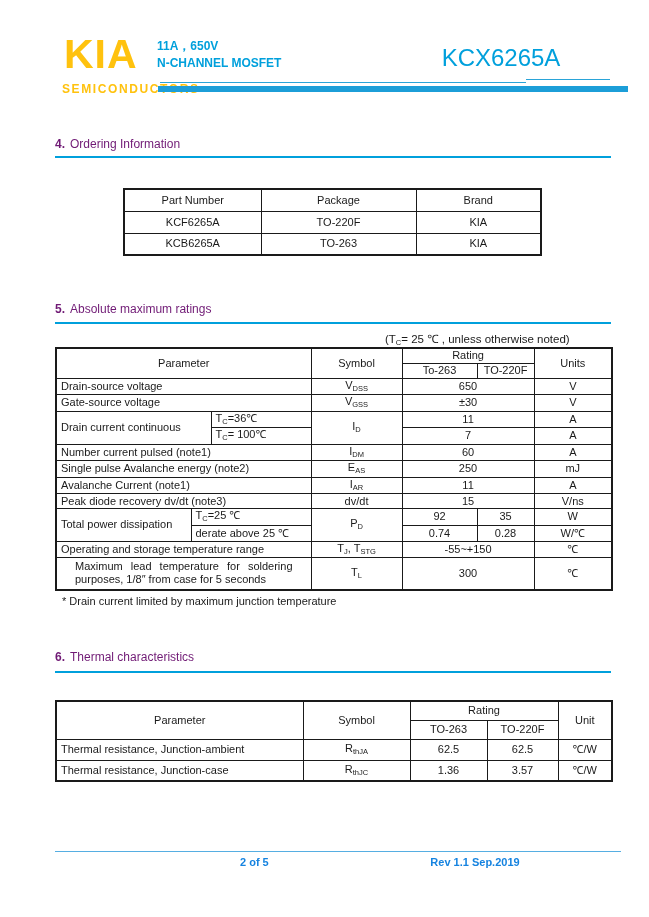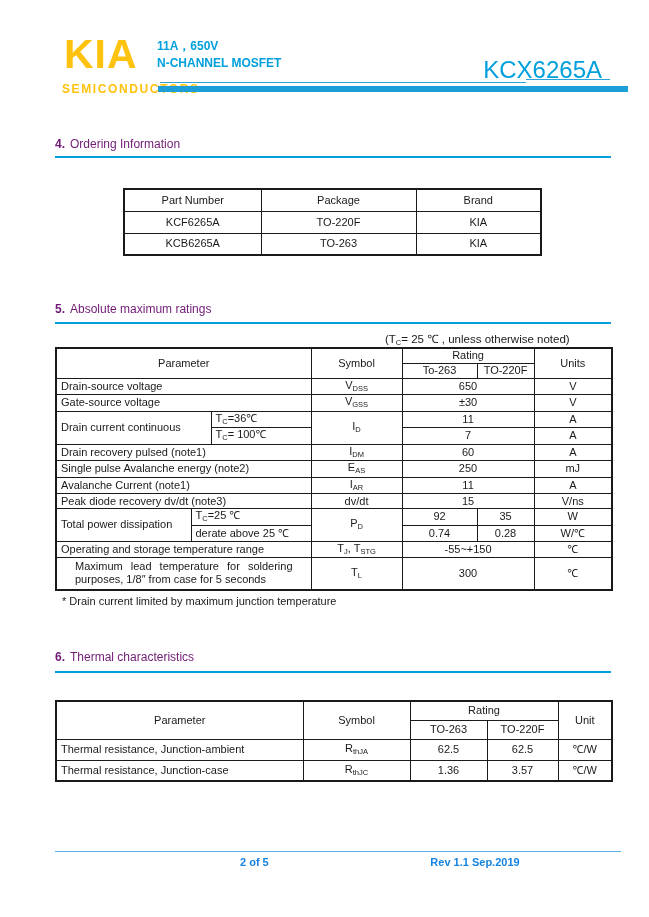--- a/index.html
+++ b/index.html
@@ -4,21 +4,21 @@
 <style>
   html,body{margin:0;padding:0;background:#ffffff;}
   .page{position:relative;width:649px;height:917px;background:#fff;overflow:hidden;
         font-family:"Liberation Sans",sans-serif;color:#1a1a1a;}
   .abs{position:absolute;}
 
   
   .logo{left:64px;top:34px;font-size:41px;font-weight:bold;letter-spacing:1px;color:#ffc20e;line-height:1;}
   .logo-sub{left:62px;top:82px;font-size:12px;font-weight:bold;letter-spacing:1.6px;color:#ffc20e;}
   .subtitle{left:157px;top:38px;font-size:12px;font-weight:bold;color:#00a0dc;line-height:17px;}
-  .part-title{left:400px;top:56px;width:202px;text-align:right;font-size:24px;color:#00a0dc;}
+  .part-title{left:400px;top:44px;width:202px;text-align:center;font-size:24px;color:#00a0dc;}
   .rule-thin{height:1px;background:#2aa4d8;}
   .rule-thick{height:6px;background:#1c9ed8;}
 
   
   .sec-head{font-size:12px;color:#701a75;}
   .sec-num{font-weight:bold;margin-right:5px;}
   .sec-rule{height:2px;background:#00a0dc;}
 
   
   table{border-collapse:collapse;table-layout:fixed;}
@@ -134,21 +134,21 @@
       <td colspan="2">11</td>
       <td>A</td>
     </tr>
     <tr style="height:15px">
       <td class="lft"><span>T</span><span class="sb">C</span><span>= 100℃</span></td>
       <td colspan="2">7</td>
       <td>A</td>
     </tr>
 
     <tr style="height:15px">
-      <td colspan="3" class="lft">Drain recovery pulsed (note1)</td>
+      <td colspan="3" class="lft">Number current pulsed (note1)</td>
       <td><span>I</span><span class="sb">DM</span></td>
       <td colspan="2">60</td>
       <td>A</td>
     </tr>
 
     <tr style="height:16px">
       <td colspan="3" class="lft">Single pulse Avalanche energy (note2)</td>
       <td><span>E</span><span class="sb">AS</span></td>
       <td colspan="2">250</td>
       <td>mJ</td>

